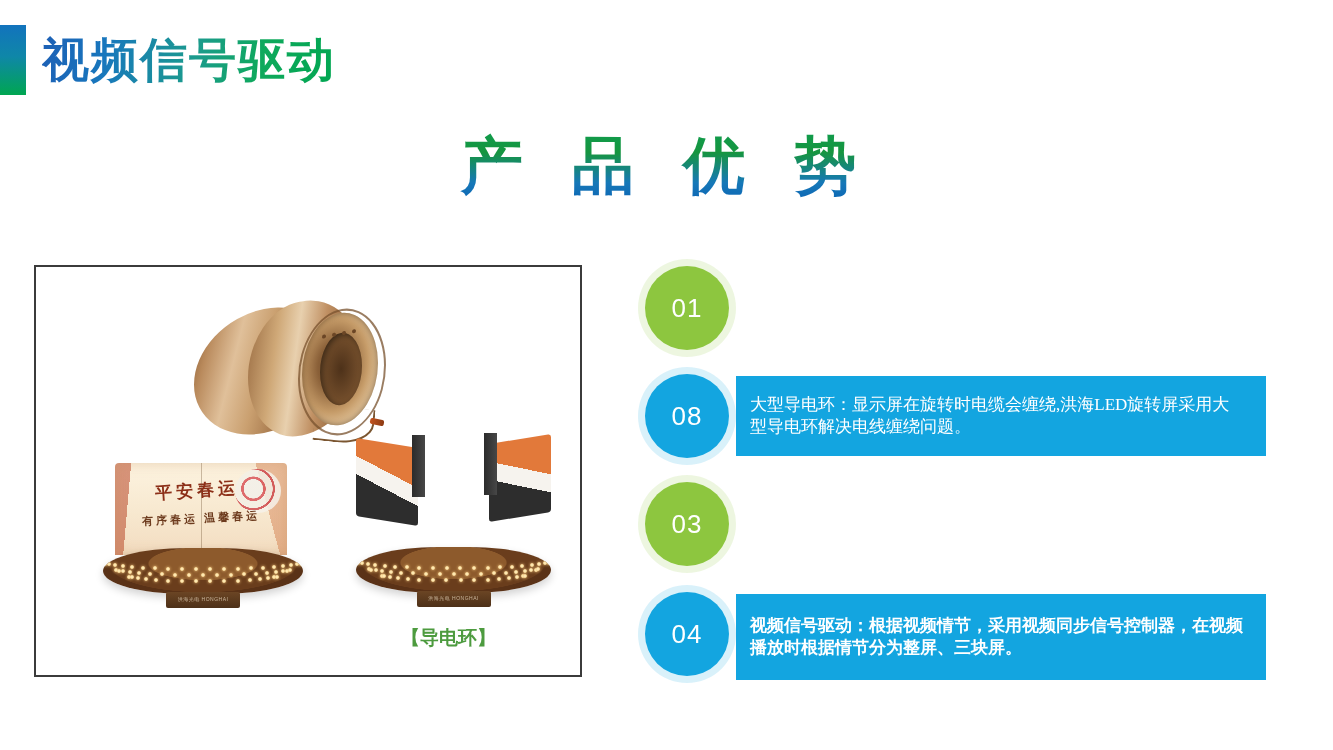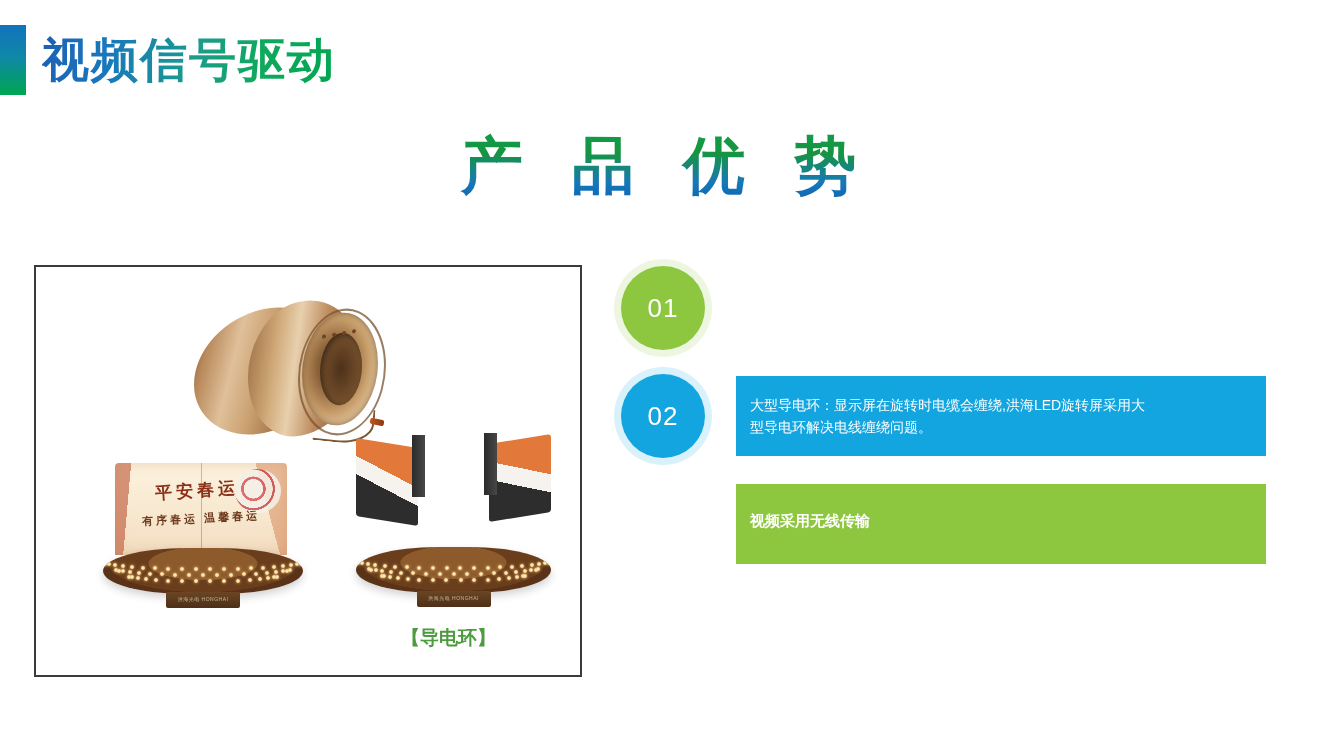--- a/index.html
+++ b/index.html
@@ -185,21 +185,21 @@
 
   
   .bullets{position:absolute;left:620px;top:262px;width:660px;height:430px;}
   .row{position:absolute;left:0;width:660px;}
   .row.r1{top:0px;height:92px;}
   .row.r2{top:108px;height:92px;}
   .row.r3{top:216px;height:92px;}
   .row.r4{top:326px;height:98px;}
 
   .num-circle{
-    position:absolute;left:1px;top:4px;width:84px;height:84px;border-radius:50%;
+    position:absolute;left:25px;top:4px;width:84px;height:84px;border-radius:50%;
     display:flex;align-items:center;justify-content:center;
     font-size:26px;color:#ffffff;letter-spacing:1px;
   }
   .num-circle.green{background:#8dc63f;box-shadow:0 0 0 7px rgba(141,198,63,.16);}
   .num-circle.blue{background:#13a5e0;box-shadow:0 0 0 7px rgba(19,165,224,.16);}
 
   .panel{
     position:absolute;left:116px;top:6px;width:530px;min-height:80px;
     padding:0 14px;box-sizing:border-box;
     display:flex;align-items:center;
@@ -207,21 +207,21 @@
   .panel.green{background:#8dc63f;}
   .panel.blue{background:#13a5e0;}
   .panel.h1{height:80px;}
   .panel.h2{height:80px;}
   .panel.h3{height:80px;}
   .panel.h4{height:86px;}
   .panel p{
     margin:0;color:#ffffff;font-size:14.5px;line-height:22px;font-weight:bold;
     white-space:pre-wrap;
   }
-  .panel.blue p{font-weight:normal;font-size:14px;}
+  .panel.blue p{font-weight:normal;font-size:17px;font-family:Liberation Serif, serif;}
   .panel.b4 p{font-weight:bold;}
   .panel.g3 p{font-size:15px;margin-top:-6px;}
 </style>
 </head>
 <body>
 
 <div class="header">
   <div class="brand-bar"></div>
   <div class="brand-name">视频信号驱动</div>
 </div>
@@ -392,27 +392,32 @@
 
 </div>
 
 <div class="bullets">
 
   <div class="row r1">
     <div class="num-circle green">01</div>
   </div>
 
   <div class="row r2">
-    <div class="num-circle blue">02</div>
+    <div class="num-circle blue">08</div>
     <div class="panel blue h2">
       <p>大型导电环：显示屏在旋转时电缆会缠绕,洪海LED旋转屏采用大
 型导电环解决电线缠绕问题。</p>
     </div>
   </div>
 
   <div class="row r3">
-    <div class="panel green h3 g3">
-      <p>视频采用无线传输</p>
-    </div>
-  </div>
-
+    <div class="num-circle green">03</div>
+  </div>
+
+  <div class="row r4">
+    <div class="num-circle blue">04</div>
+    <div class="panel blue h4 b4">
+      <p>视频信号驱动：根据视频情节，采用视频同步信号控制器，在视频
+播放时根据情节分为整屏、三块屏。</p>
+    </div>
+  </div>
 
 </div>
 
 </body></html>

